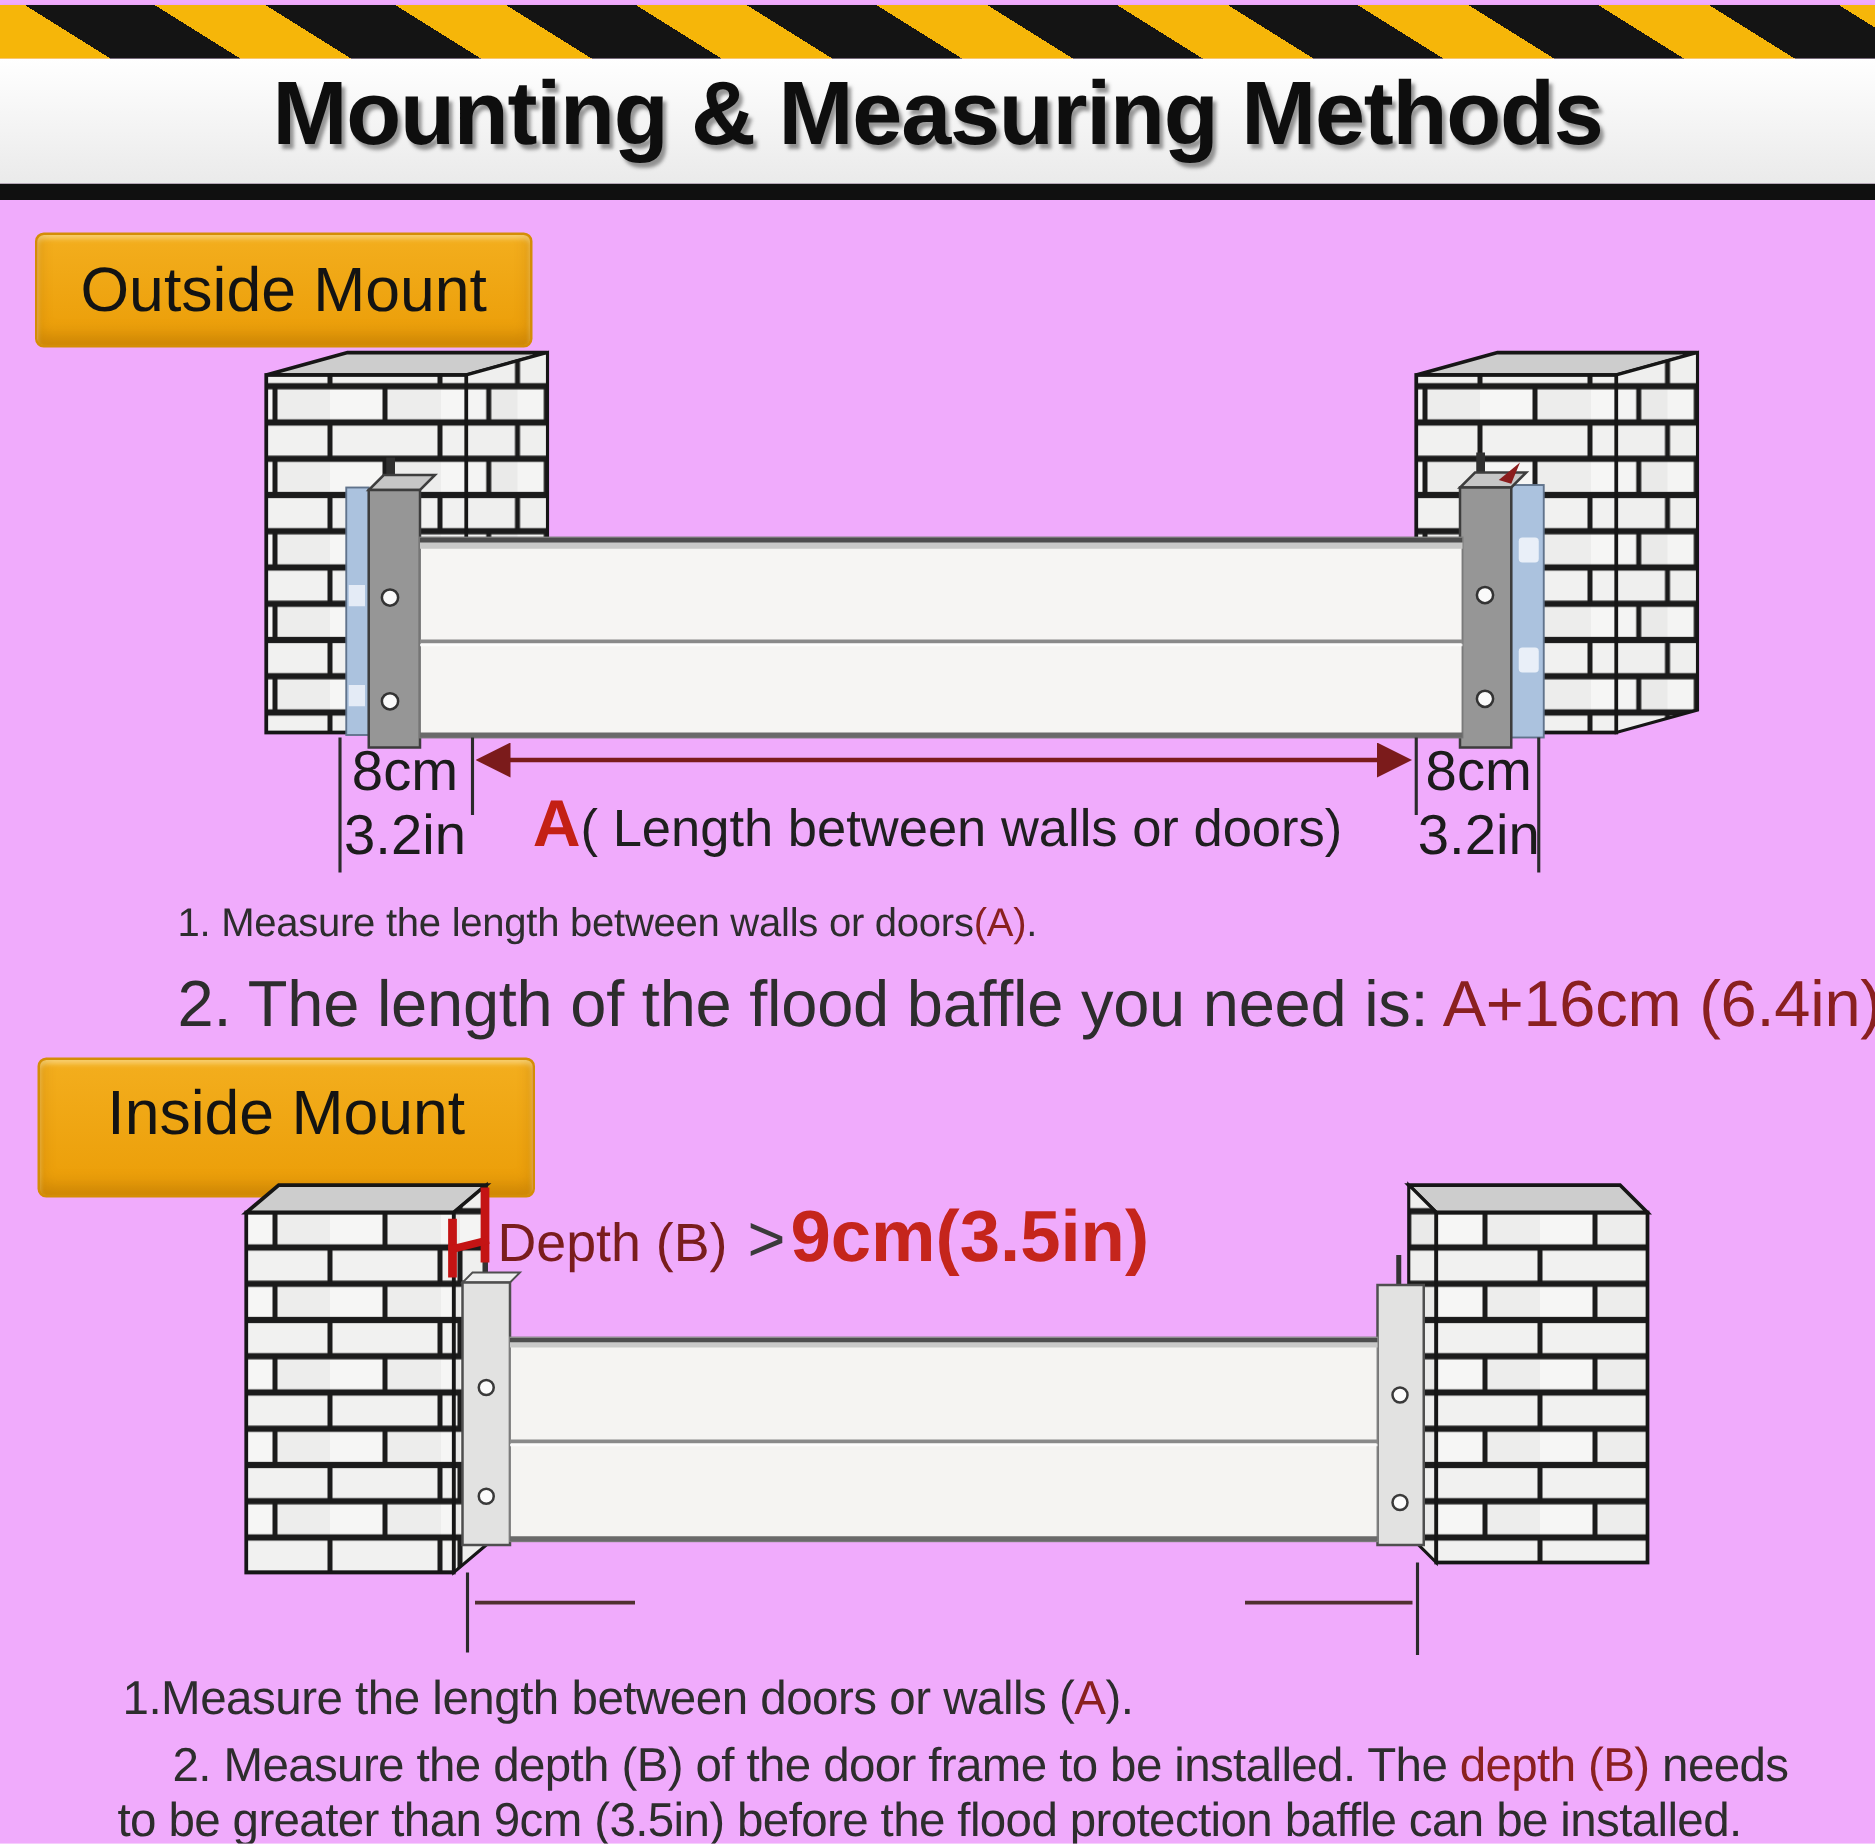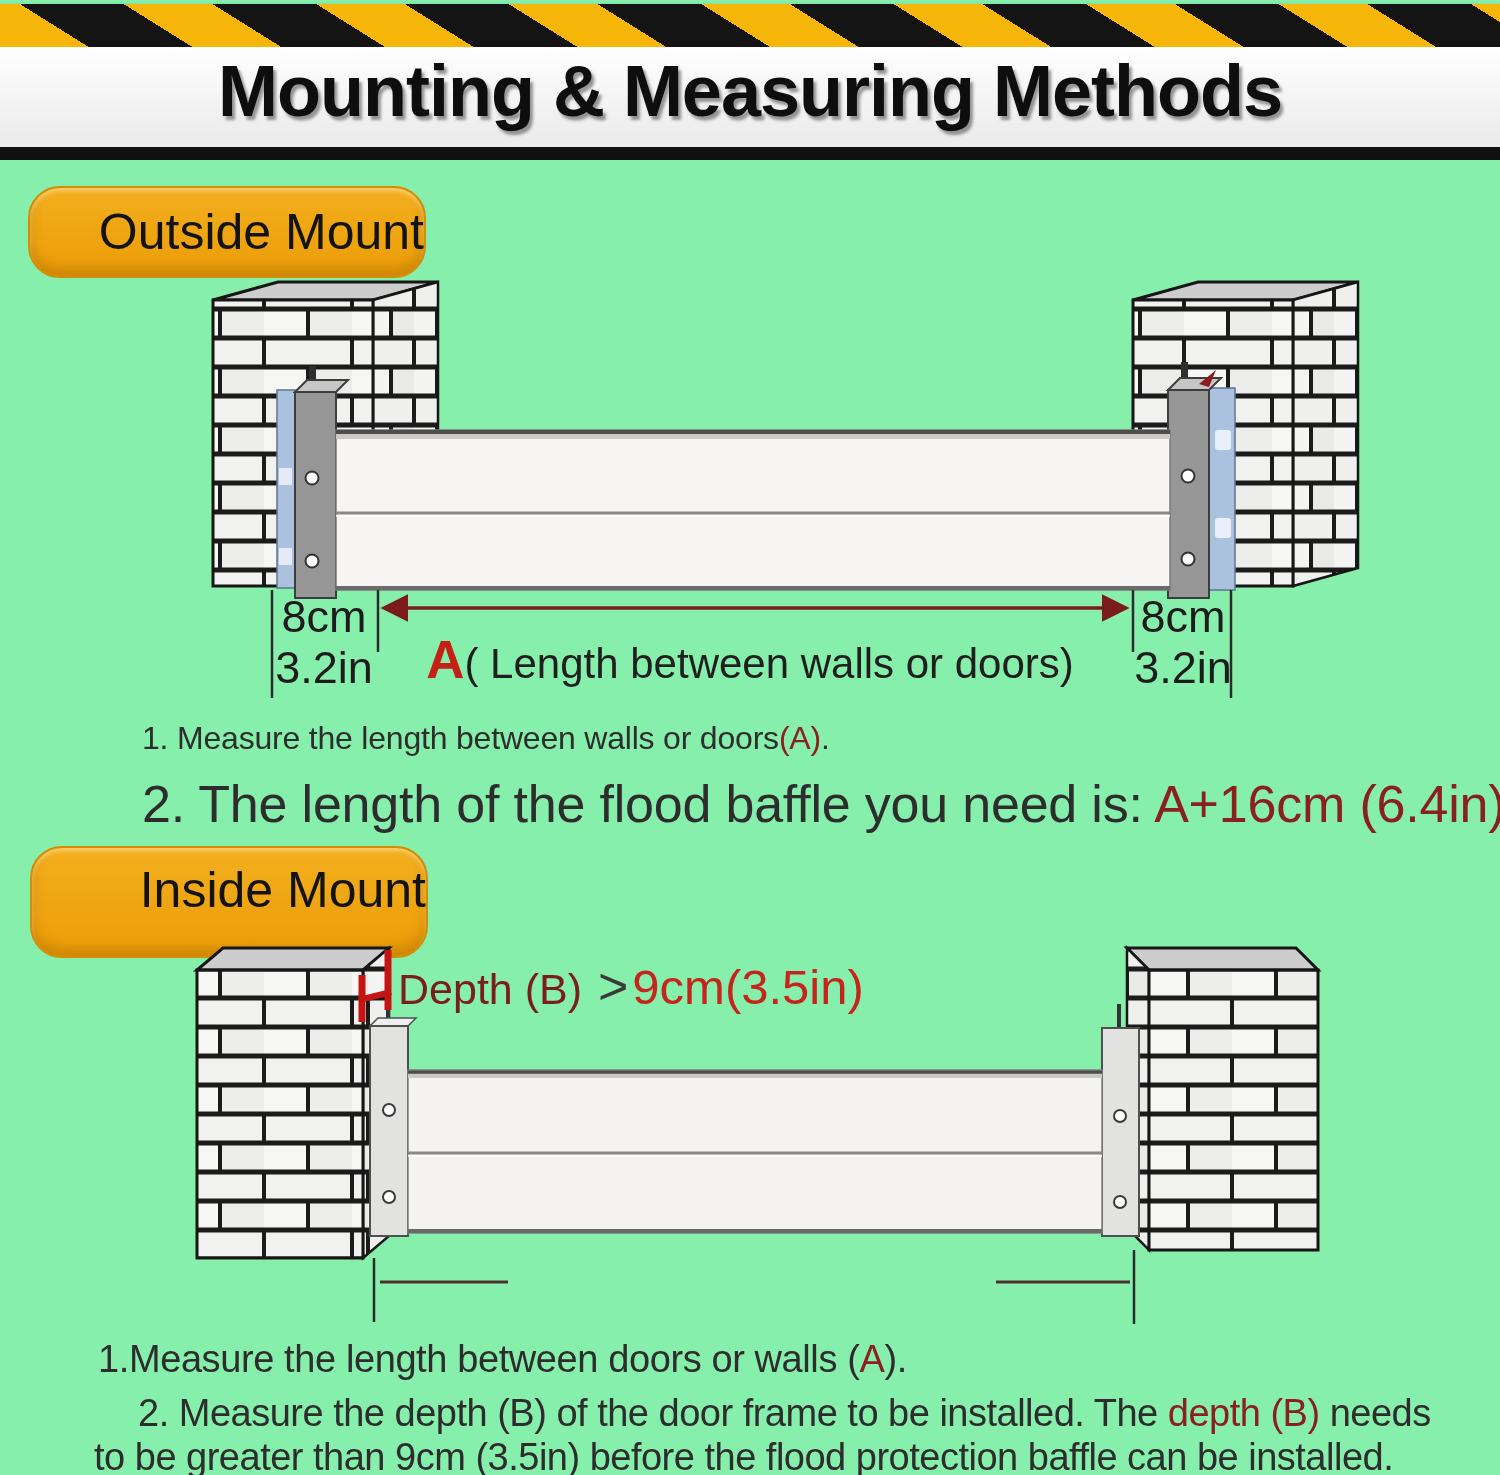--- a/index.html
+++ b/index.html
@@ -1,31 +1,31 @@
 <!DOCTYPE html>
 <html><head>
 <meta charset="utf-8">
 <style>
   html,body{margin:0;padding:0;background:#ffffff;}
-  .page{position:relative;width:1500px;height:1475px;background:#86efac;overflow:hidden;
+  .page{position:relative;width:1500px;height:1475px;background:#f0abfc;overflow:hidden;
         font-family:"Liberation Sans","DejaVu Sans",sans-serif;}
 
   
   .tape{position:absolute;left:0;top:4px;width:1500px;height:43px;
         background:repeating-linear-gradient(32deg,#f6b609 0 47px,#141414 47px 102px);
         box-shadow:0 2px 4px rgba(0,0,0,.35);}
   .title-band{position:absolute;left:0;top:47px;width:1500px;height:100px;
         background:linear-gradient(#ffffff,#eaeaea);}
   .title{position:absolute;left:0;top:3px;width:1500px;margin:0;text-align:center;
         font-size:72px;font-weight:bold;letter-spacing:-1px;color:#0e0e0e;
         text-shadow:3px 4px 3px rgba(70,70,70,.55);}
   .black-bar{position:absolute;left:0;top:147px;width:1500px;height:13px;background:#101010;}
 
   
-  .badge{position:absolute;width:398px;border-radius:32px;text-align:right;
+  .badge{position:absolute;width:398px;border-radius:7px;text-align:center;
         background:linear-gradient(#f3ae1e,#eb9d07);
         border:2px solid #d48d06;box-sizing:border-box;
         box-shadow:inset 0 -8px 12px rgba(130,75,0,.28), inset 0 3px 4px rgba(255,235,170,.6);
         font-size:50px;color:#131313;}
   .badge-outside{left:28px;top:186px;height:92px;line-height:88px;}
   .badge-inside{left:30px;top:846px;height:112px;line-height:84px;}
 
   
   .diagram{position:absolute;left:0;}
   .diagram-outside{top:280px;}
@@ -34,21 +34,21 @@
   
   .measure{position:absolute;font-size:45px;line-height:51px;color:#1c1c1c;text-align:center;}
   .m-o-left{left:268px;top:591px;width:112px;}
   .m-o-right{left:1133px;top:591px;width:100px;}
   .span-label{position:absolute;left:395px;top:629px;width:710px;text-align:center;
         font-size:42px;color:#1f1f1f;white-space:nowrap;}
   .span-label .big-a{font-size:53px;font-weight:bold;color:#c42015;}
   .depth-label{position:absolute;left:398px;top:956px;white-space:nowrap;}
   .depth-label .maroon{font-size:43px;color:#7a1d1d;}
   .depth-label .gt{font-size:52px;color:#3a3a3a;margin:0 4px;}
-  .depth-label .red{font-size:49px;color:#c5251c;}
+  .depth-label .red{font-size:58px;color:#c5251c;font-weight:bold;}
   .length-label{position:absolute;left:455px;top:1249px;width:600px;text-align:center;
         font-size:48px;color:#1f1f1f;white-space:nowrap;}
   .length-label .red-a{color:#b02318;}
 
   
   .step{position:absolute;color:#2d2d2d;white-space:nowrap;}
   .step .darkred{color:#8a2020;}
   .step-o1{left:142px;top:720px;font-size:32px;letter-spacing:-0.2px;}
   .step-o2{left:142px;top:774px;font-size:52px;letter-spacing:-0.2px;}
   .step-i1{left:98px;top:1338px;font-size:38px;letter-spacing:-0.4px;}

